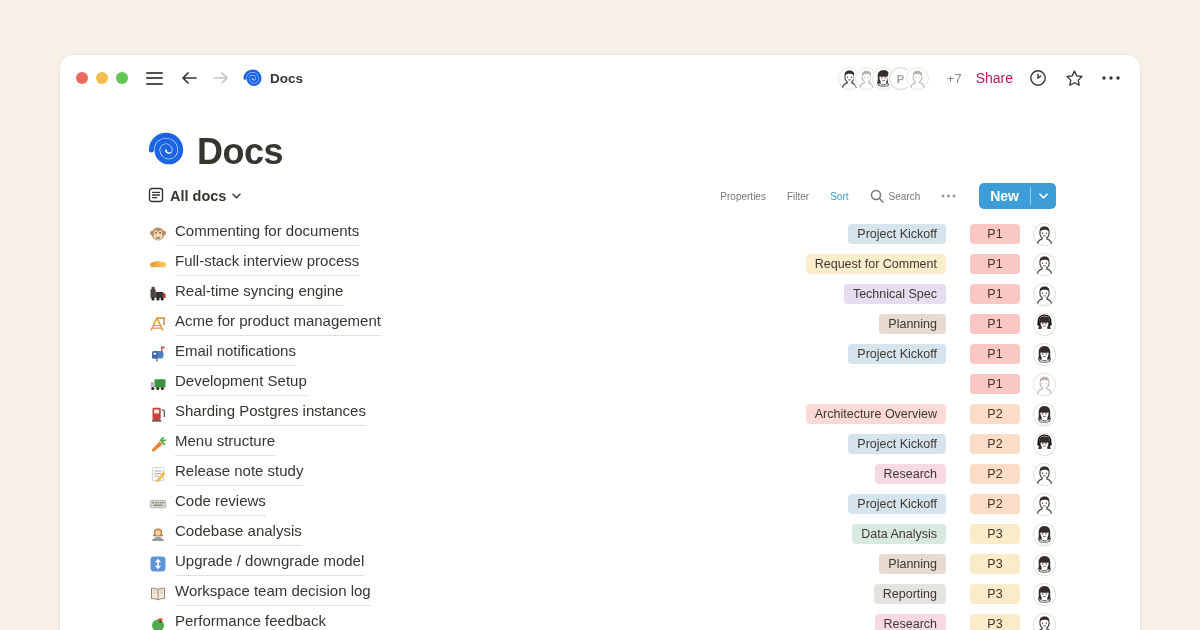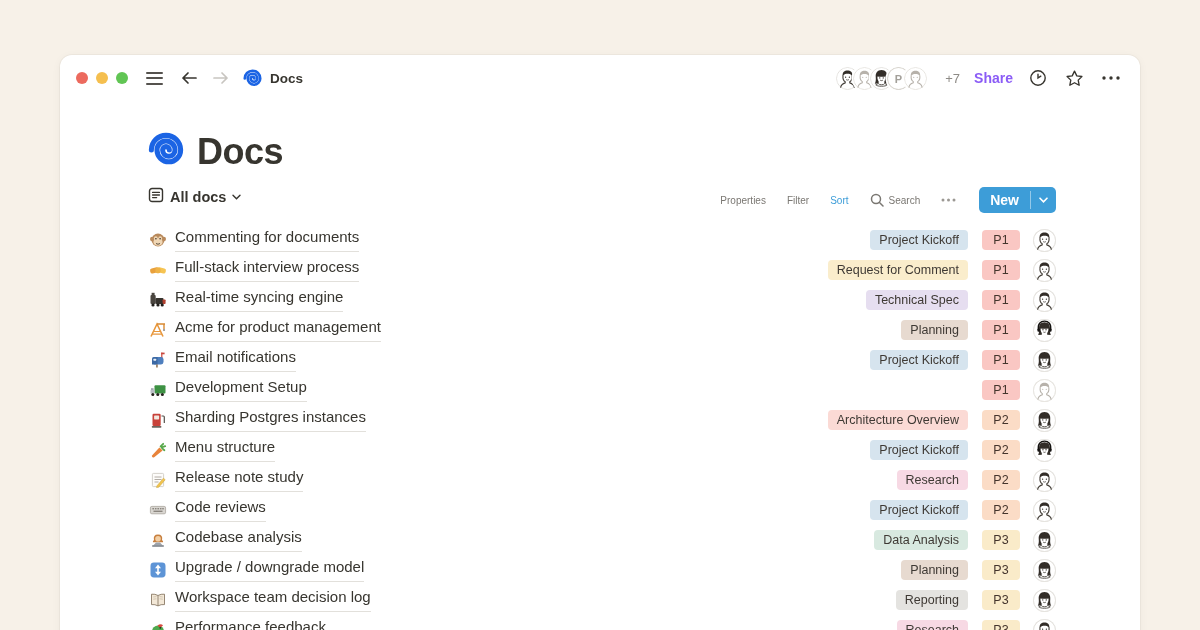--- a/index.html
+++ b/index.html
@@ -25,27 +25,27 @@
   .hamburger span { width:17px; height:2px; background:#55524E; border-radius:1px; }
   .nav-arrows { display:flex; gap:10px; margin-right:12px; }
   .app-logo { margin-right:8px; display:flex; align-items:center; }
   .tb-title { font-size:13.5px; font-weight:600; color:#37352F; }
   .tb-right { margin-left:auto; display:flex; align-items:center; gap:14px; }
   .avatar-stack { display:flex; align-items:center; }
   .avatar-stack .stk { width:23px; height:23px; border-radius:50%; overflow:hidden;
     margin-left:-6px; background:#fff; box-shadow:0 0 0 1.5px #fff; }
   .avatar-stack .stk:first-child { margin-left:0; }
   .overflow-count { font-size:13px; color:#8E8B86; margin-left:4px; }
-  .share-label { font-size:14px; font-weight:700; color:#8b5cf6; background:none; border:none; cursor:pointer; }
+  .share-label { font-size:14px; font-weight:400; color:#be185d; background:none; border:none; cursor:pointer; }
   
   .content { padding:0 84px 0 88px; }
   .page-header { margin-top:30px; display:flex; align-items:center; gap:13px; }
   .page-title { font-size:36px; font-weight:800; letter-spacing:-.5px; color:#37352F; }
   
-  .toolbar { margin-top:14px; height:30px; display:flex; align-items:flex-start; }
+  .toolbar { margin-top:8px; height:30px; display:flex; align-items:center; }
   .view-switch { display:flex; align-items:center; gap:6px; background:none; border:none; cursor:pointer; }
   .view-label { font-size:14.5px; font-weight:700; color:#37352F; }
   .tool-right { margin-left:auto; display:flex; align-items:center; gap:21px; }
   .tool-link { background:none; border:none; font-size:10px; color:#7A7772; cursor:pointer;
                display:flex; align-items:center; gap:5px; }
   .tool-link.active { color:var(--accent,#3D9DD8); }
   .new-btn { display:flex; align-items:stretch; background:var(--accent,#3D9DD8); border:none;
              border-radius:5px; overflow:hidden; cursor:pointer; height:26px; margin-left:2px; }
   .new-btn .lbl { color:#fff; font-size:14px; font-weight:600; padding:0 11px; display:flex; align-items:center; }
   .new-btn .divider { width:1px; background:rgba(255,255,255,.45); margin:4px 0; }
@@ -53,22 +53,22 @@
   
   .doclist { margin-top:8px; }
   .row { height:30px; display:flex; align-items:center; cursor:pointer; }
   .row-icon { width:20px; height:19px; margin-right:7px; display:flex; align-items:center; justify-content:center; }
   .row-icon svg { width:18px; height:18px; }
   .row-title { font-size:15px; font-weight:500; color:#37352F; text-decoration:none;
                border-bottom:1.2px solid #E2E0DB; padding-bottom:4px; line-height:1.25; }
   .row-spacer { flex:1; }
   .tag { font-size:12.5px; color:#3E3934; padding:3px 9px; border-radius:4px; white-space:nowrap; }
   .tag.hidden { visibility:hidden; }
-  .pri { font-size:12.5px; color:#44342C; width:38px; text-align:center; padding:3px 0;
-         border-radius:4px; margin-left:14px; }
+  .pri { font-size:12.5px; color:#44342C; width:50px; text-align:center; padding:3px 0;
+         border-radius:4px; margin-left:24px; }
   .row-avatar { width:23px; height:23px; border-radius:50%; overflow:hidden; margin-left:13px;
                 flex:0 0 auto; background:#fff; box-shadow:0 0 0 1px #E6E4E0 inset; }
   .row-avatar svg, .avatar-stack svg { width:100%; height:100%; display:block; }
 </style>
 </head>
 <body>
 
 <div class="window">
 
   <div class="titlebar">

